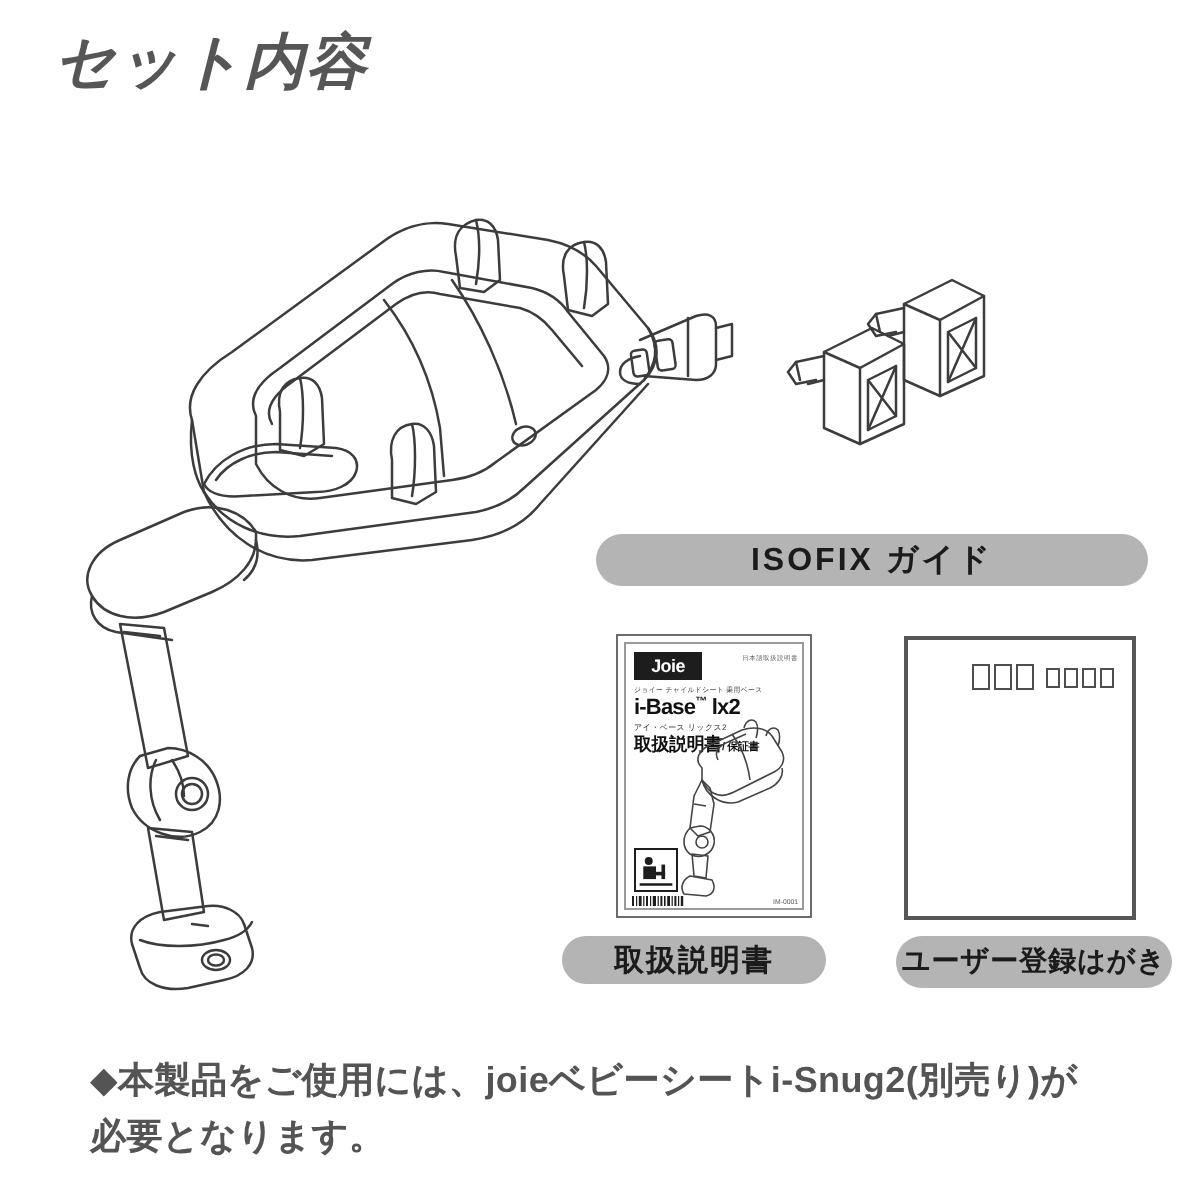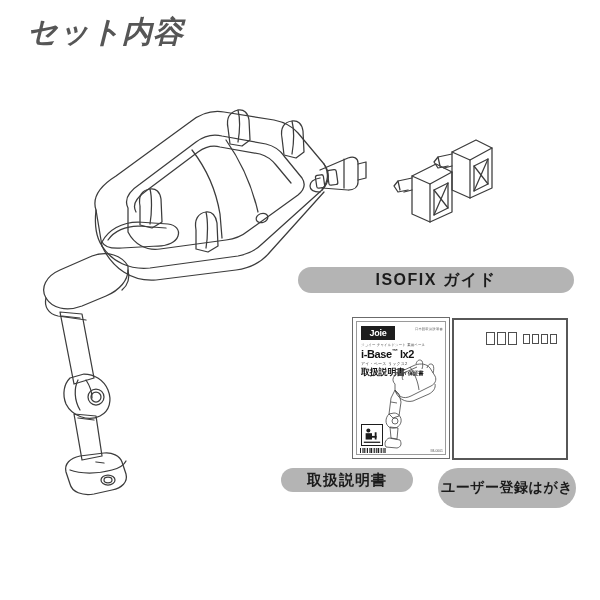--- a/index.html
+++ b/index.html
@@ -69,24 +69,24 @@
   }
   .pill-manual {
     left: 281px;
     top: 468px;
     width: 132px;
     height: 24px;
     font-size: 15px;
     letter-spacing: 1px;
   }
   .pill-postcard {
-    left: 438px;
+    left: 448px;
     top: 468px;
     width: 138px;
-    height: 40px;
+    height: 26px;
     font-size: 14px;
     letter-spacing: 0.5px;
   }
 
   
   .bottom-note {
     position: absolute;
     left: 45px;
     top: 527px;
     width: 540px;
@@ -101,21 +101,20 @@
   .manual {
     position: absolute;
     left: 308px;
     top: 317px;
     width: 98px;
     height: 142px;
     background: #ffffff;
     border: 1px solid #6b6b6b;
     box-sizing: border-box;
     overflow: hidden;
-    margin-left: 44px;
   }
   .manual-inner {
     position: absolute;
     inset: 3px;
     border: 1px solid #9a9a9a;
     box-sizing: border-box;
   }
   .manual-logo {
     position: absolute;
     left: 8px;
@@ -459,14 +458,18 @@
       <div class="postal-box-sm"></div>
       <div class="postal-box-sm"></div>
       <div class="postal-box-sm"></div>
     </div>
   </div>
 
   <div class="pill pill-manual">取扱説明書</div>
 
   <div class="pill pill-postcard">ユーザー登録はがき</div>
 
+  <div class="bottom-note">
+    <div>◆本製品をご使用には、joieベビーシートi-Snug2(別売り)が</div>
+    <div>必要となります。</div>
+  </div>
 
 </div>
 
 </body></html>

